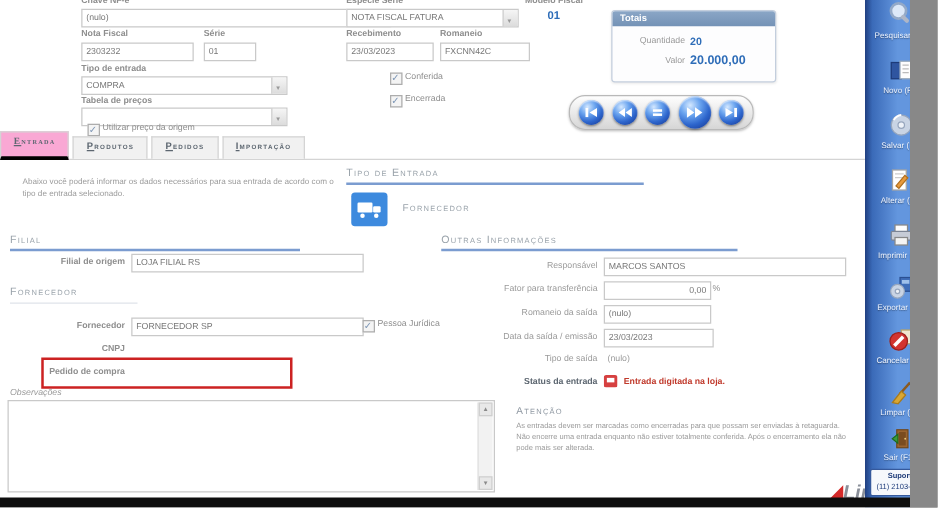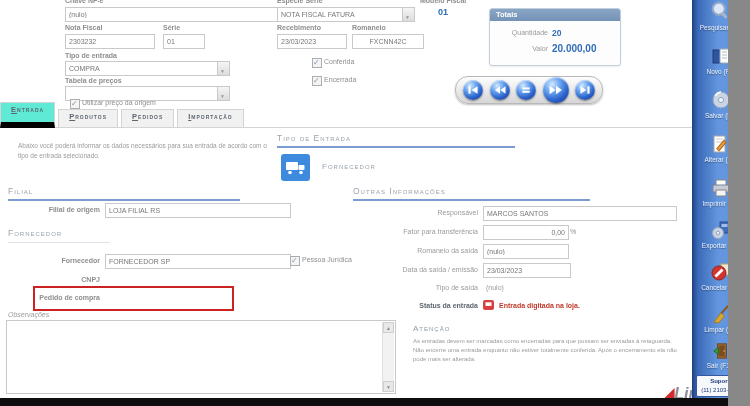--- a/index.html
+++ b/index.html
@@ -25,21 +25,21 @@
   .sect{position:absolute;font-variant:small-caps;letter-spacing:1px;color:#9aa3ab;font-size:8.5px;white-space:nowrap;}
   .sectline{position:absolute;height:2px;background:#7b9cd0;}
   .sectline.light{background:#dfe3ea;height:1px;}
   
   #tabstrip{position:absolute;left:0;top:110px;width:692px;height:17px;display:flex;align-items:flex-end;
             border-bottom:1px solid #d4d4d4;background:#fff;}
   .tab{height:15px;margin-right:3px;padding:2px 10px 0 10px;background:#f1f1f1;border:1px solid #d4d4d4;border-bottom:none;
        font-variant:small-caps;font-weight:bold;letter-spacing:1px;color:#5c6670;font-size:7.5px;cursor:pointer;}
   .tab span{display:block;}
   .tab span::first-letter{text-decoration:underline;}
-  .tab.active{background:#5eead4;height:17px;margin-bottom:-1px;border-bottom:6px solid #000000;}
+  .tab.active{background:#f9a8d4;height:17px;margin-bottom:-1px;border-bottom:3px solid #000000;font-family:Liberation Serif, serif;}
   
   #totais{position:absolute;left:489px;top:8px;width:130px;height:56px;border:1px solid #c3cedd;
           border-radius:3px;background:#fdfdfe;box-shadow:0 1px 2px rgba(0,0,0,.08);}
   #totais .hd{height:12px;background:linear-gradient(#8aa6c6,#7492b6);border-radius:2px 2px 0 0;
           color:#fff;font-weight:bold;font-size:7.5px;line-height:12px;padding-left:6px;}
   #totais .row{position:relative;height:16px;line-height:16px;}
   #totais .tl{position:absolute;right:72px;color:#9a9a9a;}
   #totais .tv{position:absolute;left:62px;color:#2e6db8;font-weight:bold;font-size:8.5px;}
   #totais .tv.big{font-size:10px;}
   
@@ -108,21 +108,21 @@
   <div class="lbl" style="left:277px;top:-3px;">Espécie Série</div>
   <div class="sel" style="left:277px;top:7px;width:133px;">
     <span>NOTA FISCAL FATURA</span>
     <span class="arr"></span>
   </div>
 
   <div class="lbl" style="left:277px;top:24px;">Recebimento</div>
   <input class="ibox" style="left: 277px; top: 34px; width: 62px;" readonly="" value="23/03/2023">
 
   <div class="lbl" style="left:352px;top:24px;">Romaneio</div>
-  <input class="ibox" style="left: 352px; top: 34px; width: 64px; text-align: center;" readonly="" value="FXCNN42C">
+  <input class="ibox" style="left: 352px; top: 34px; width: 64px;" readonly="" value="FXCNN42C">
 
   <span class="cb checked" style="left:312px;top:58px;"></span>
   <span class="cblbl" style="left:324px;top:58px;">Conferida</span>
   <span class="cb checked" style="left:312px;top:76px;"></span>
   <span class="cblbl" style="left:324px;top:76px;">Encerrada</span>
 
   <div class="lbl" style="left:420px;top:-3px;">Modelo Fiscal</div>
   <div class="abs bluebold" style="left:438px;top:7px;font-size:9px;">01</div>
 
   <div id="totais">

